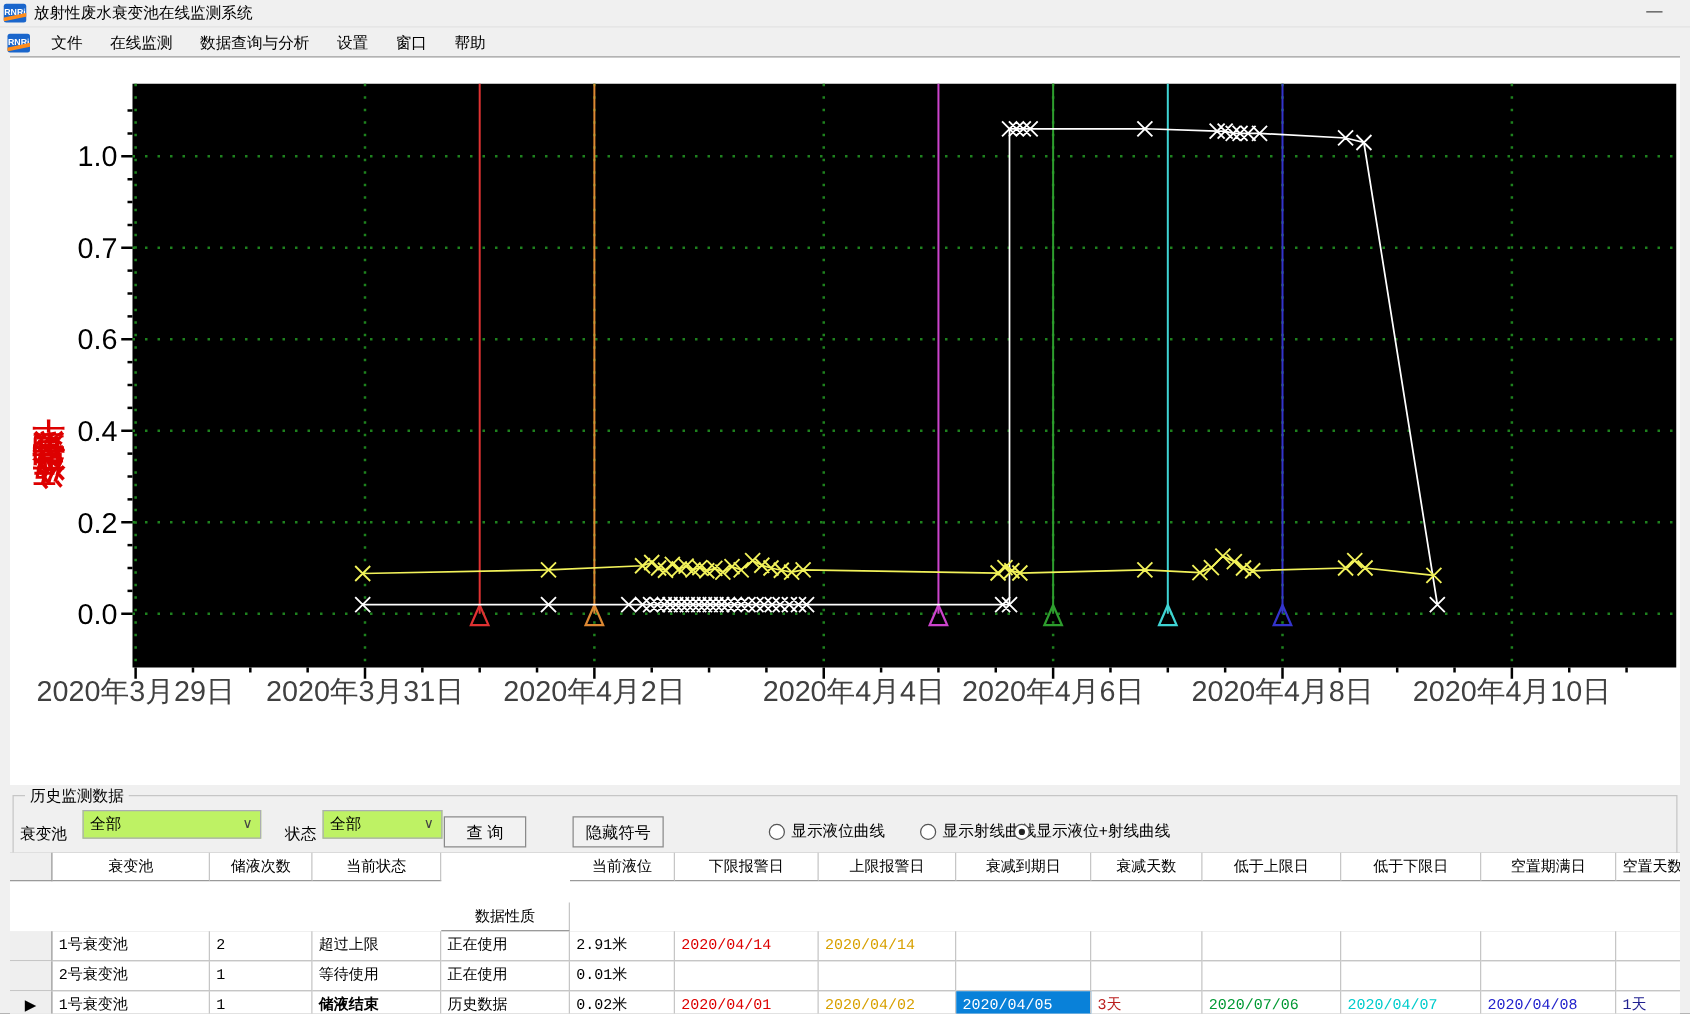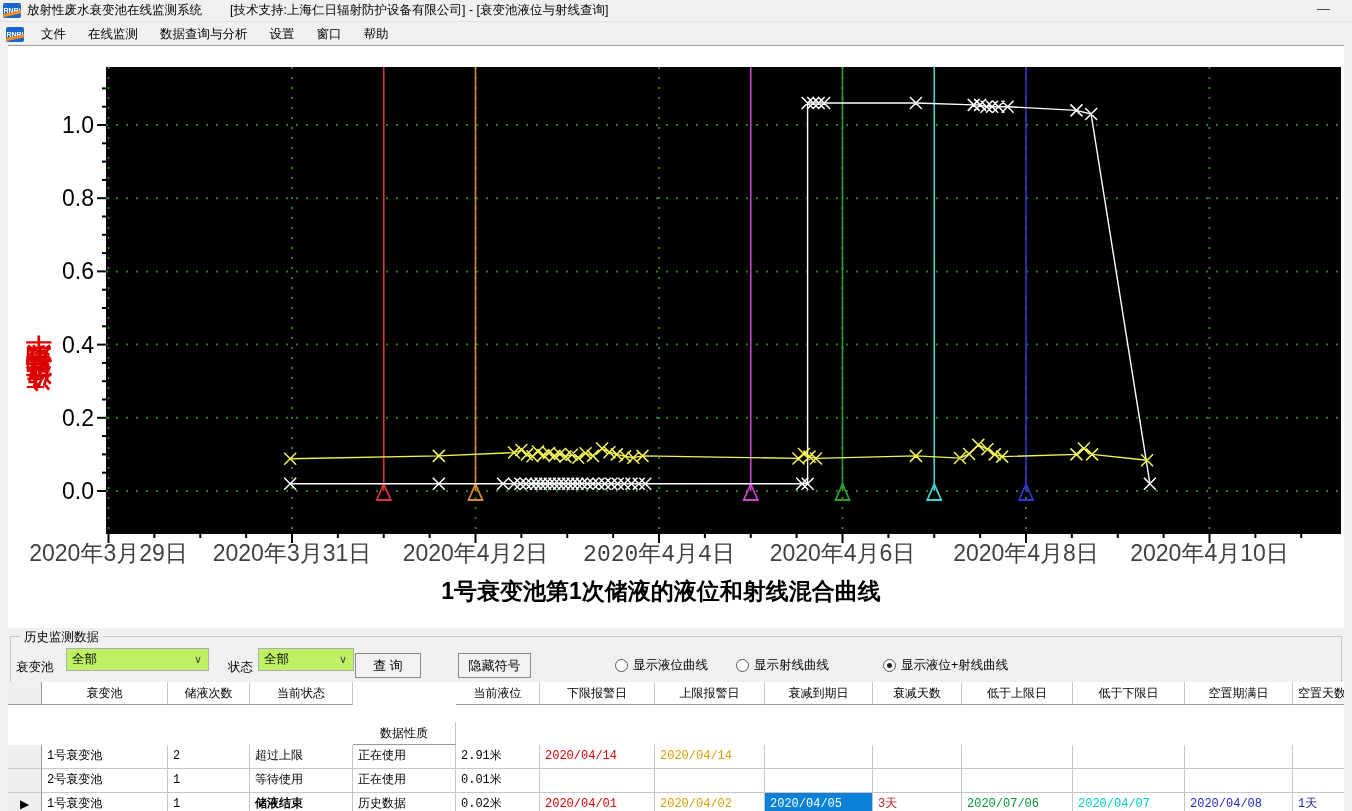--- a/index.html
+++ b/index.html
@@ -69,21 +69,20 @@
   .grid-cell.rowhdr { background:#efefef; text-align:center; padding-left:0;
     font-family:"Liberation Sans",sans-serif; border-right:1px solid #9a9a9a; }
   .grid-cell.sel { background:#0981d9; color:#fff; }
 </style>
 </head>
 <body>
 
 <div class="titlebar">
   <div class="logo">RNRi</div>
   <span class="t1">放射性废水衰变池在线监测系统</span>
-  <span class="t2">[技术支持:上海仁日辐射防护设备有限公司] - [衰变池液位与射线查询]</span>
   <span class="min-glyph">—</span>
 </div>
 
 <div class="menubar">
   <div class="logo">RNRi</div>
   <div id="menu-items" style="display:flex">
       <div class="menu-item">文件</div>
       <div class="menu-item">在线监测</div>
       <div class="menu-item">数据查询与分析</div>
       <div class="menu-item">设置</div>
@@ -173,34 +172,33 @@
       <polyline points="282.2,437.7 430.8,437.7 495.0,437.7 506.0,437.7 512.5,437.7 518.0,437.7 523.5,437.7 528.1,437.7 532.6,437.7 537.2,437.7 541.8,437.7 546.4,437.7 551.0,437.7 555.6,437.7 560.2,437.7 564.8,437.7 569.3,437.7 573.9,437.7 579.4,437.7 584.9,437.7 590.4,437.7 596.9,437.7 603.3,437.7 609.7,437.7 616.1,437.7 623.5,437.7 630.8,437.7 637.2,437.7 794.1,437.7 799.6,437.7 799.6,57.0 805.1,57.0 810.6,57.0 816.1,57.0 907.9,57.0 965.7,58.9 972.1,58.9 978.5,60.7 984.1,60.7 990.5,60.7 999.7,60.7 1068.5,64.4 1083.1,68.0 1141.9,437.7" fill="none" stroke="#ffffff" stroke-width="1.4"></polyline>
       <path d="M 276.16499999999996 431.68 L 288.16499999999996 443.68 M 276.16499999999996 443.68 L 288.16499999999996 431.68 M 424.8 431.68 L 436.8 443.68 M 424.8 443.68 L 436.8 431.68 M 489.025 431.68 L 501.025 443.68 M 489.025 443.68 L 501.025 431.68 M 500.03499999999997 431.68 L 512.035 443.68 M 500.03499999999997 443.68 L 512.035 431.68 M 506.4575 431.68 L 518.4575 443.68 M 506.4575 443.68 L 518.4575 431.68 M 511.9625 431.68 L 523.9625 443.68 M 511.9625 443.68 L 523.9625 431.68 M 517.4675 431.68 L 529.4675 443.68 M 517.4675 443.68 L 529.4675 431.68 M 522.0550000000001 431.68 L 534.0550000000001 443.68 M 522.0550000000001 443.68 L 534.0550000000001 431.68 M 526.6424999999999 431.68 L 538.6424999999999 443.68 M 526.6424999999999 443.68 L 538.6424999999999 431.68 M 531.23 431.68 L 543.23 443.68 M 531.23 443.68 L 543.23 431.68 M 535.8174999999999 431.68 L 547.8174999999999 443.68 M 535.8174999999999 443.68 L 547.8174999999999 431.68 M 540.405 431.68 L 552.405 443.68 M 540.405 443.68 L 552.405 431.68 M 544.9925000000001 431.68 L 556.9925000000001 443.68 M 544.9925000000001 443.68 L 556.9925000000001 431.68 M 549.5799999999999 431.68 L 561.5799999999999 443.68 M 549.5799999999999 443.68 L 561.5799999999999 431.68 M 554.1675 431.68 L 566.1675 443.68 M 554.1675 443.68 L 566.1675 431.68 M 558.7549999999999 431.68 L 570.7549999999999 443.68 M 558.7549999999999 443.68 L 570.7549999999999 431.68 M 563.3425 431.68 L 575.3425 443.68 M 563.3425 443.68 L 575.3425 431.68 M 567.9300000000001 431.68 L 579.9300000000001 443.68 M 567.9300000000001 443.68 L 579.9300000000001 431.68 M 573.435 431.68 L 585.435 443.68 M 573.435 443.68 L 585.435 431.68 M 578.94 431.68 L 590.94 443.68 M 578.94 443.68 L 590.94 431.68 M 584.4449999999999 431.68 L 596.4449999999999 443.68 M 584.4449999999999 443.68 L 596.4449999999999 431.68 M 590.8675000000001 431.68 L 602.8675000000001 443.68 M 590.8675000000001 443.68 L 602.8675000000001 431.68 M 597.29 431.68 L 609.29 443.68 M 597.29 443.68 L 609.29 431.68 M 603.7125 431.68 L 615.7125 443.68 M 603.7125 443.68 L 615.7125 431.68 M 610.135 431.68 L 622.135 443.68 M 610.135 443.68 L 622.135 431.68 M 617.475 431.68 L 629.475 443.68 M 617.475 443.68 L 629.475 431.68 M 624.815 431.68 L 636.815 443.68 M 624.815 443.68 L 636.815 431.68 M 631.2375 431.68 L 643.2375 443.68 M 631.2375 443.68 L 643.2375 431.68 M 788.13 431.68 L 800.13 443.68 M 788.13 443.68 L 800.13 431.68 M 793.635 431.68 L 805.635 443.68 M 793.635 443.68 L 805.635 431.68 M 793.635 51.039999999999964 L 805.635 63.039999999999964 M 793.635 63.039999999999964 L 805.635 51.039999999999964 M 799.14 51.039999999999964 L 811.14 63.039999999999964 M 799.14 63.039999999999964 L 811.14 51.039999999999964 M 804.645 51.039999999999964 L 816.645 63.039999999999964 M 804.645 63.039999999999964 L 816.645 51.039999999999964 M 810.15 51.039999999999964 L 822.15 63.039999999999964 M 810.15 63.039999999999964 L 822.15 51.039999999999964 M 901.9000000000001 51.039999999999964 L 913.9000000000001 63.039999999999964 M 901.9000000000001 63.039999999999964 L 913.9000000000001 51.039999999999964 M 959.7025 52.870000000000005 L 971.7025 64.87 M 959.7025 64.87 L 971.7025 52.870000000000005 M 966.125 52.870000000000005 L 978.125 64.87 M 966.125 64.87 L 978.125 52.870000000000005 M 972.5475 54.69999999999999 L 984.5475 66.69999999999999 M 972.5475 66.69999999999999 L 984.5475 54.69999999999999 M 978.0525000000001 54.69999999999999 L 990.0525000000001 66.69999999999999 M 978.0525000000001 66.69999999999999 L 990.0525000000001 54.69999999999999 M 984.4749999999999 54.69999999999999 L 996.4749999999999 66.69999999999999 M 984.4749999999999 66.69999999999999 L 996.4749999999999 54.69999999999999 M 993.6500000000001 54.69999999999999 L 1005.6500000000001 66.69999999999999 M 993.6500000000001 66.69999999999999 L 1005.6500000000001 54.69999999999999 M 1062.4625 58.360000000000014 L 1074.4625 70.36000000000001 M 1062.4625 70.36000000000001 L 1074.4625 58.360000000000014 M 1077.1425 62.01999999999998 L 1089.1425 74.01999999999998 M 1077.1425 74.01999999999998 L 1089.1425 62.01999999999998 M 1135.8625 431.68 L 1147.8625 443.68 M 1135.8625 443.68 L 1147.8625 431.68 " stroke="#ffffff" stroke-width="1.5" fill="none"></path>
       <polyline points="282.2,412.8 430.8,409.9 506.0,406.6 513.4,404.0 518.9,408.4 524.4,410.2 529.9,405.5 535.4,409.1 540.9,406.9 546.4,409.9 551.9,408.0 557.4,410.6 563.8,408.8 570.3,411.7 577.6,407.3 584.9,409.9 594.1,402.5 601.5,406.2 608.8,408.4 617.1,410.2 625.3,411.7 634.5,409.9 790.5,412.4 796.0,408.0 801.5,410.6 807.9,412.4 907.9,409.9 951.9,412.1 961.1,408.0 970.3,398.9 979.5,403.3 986.8,408.4 994.1,410.6 1068.5,408.4 1075.8,402.5 1084.1,408.4 1139.1,414.3" fill="none" stroke="#f2f25a" stroke-width="1.4"></polyline>
       <path d="M 276.16499999999996 406.79200000000003 L 288.16499999999996 418.79200000000003 M 276.16499999999996 418.79200000000003 L 288.16499999999996 406.79200000000003 M 424.8 403.864 L 436.8 415.864 M 424.8 415.864 L 436.8 403.864 M 500.03499999999997 400.57 L 512.035 412.57 M 500.03499999999997 412.57 L 512.035 400.57 M 507.375 398.008 L 519.375 410.008 M 507.375 410.008 L 519.375 398.008 M 512.8799999999999 402.4 L 524.8799999999999 414.4 M 512.8799999999999 414.4 L 524.8799999999999 402.4 M 518.385 404.23 L 530.385 416.23 M 518.385 416.23 L 530.385 404.23 M 523.89 399.472 L 535.89 411.472 M 523.89 411.472 L 535.89 399.472 M 529.395 403.132 L 541.395 415.132 M 529.395 415.132 L 541.395 403.132 M 534.9 400.936 L 546.9 412.936 M 534.9 412.936 L 546.9 400.936 M 540.405 403.864 L 552.405 415.864 M 540.405 415.864 L 552.405 403.864 M 545.91 402.034 L 557.91 414.034 M 545.91 414.034 L 557.91 402.034 M 551.415 404.596 L 563.415 416.596 M 551.415 416.596 L 563.415 404.596 M 557.8375 402.766 L 569.8375 414.766 M 557.8375 414.766 L 569.8375 402.766 M 564.26 405.694 L 576.26 417.694 M 564.26 417.694 L 576.26 405.694 M 571.6 401.302 L 583.6 413.302 M 571.6 413.302 L 583.6 401.302 M 578.94 403.864 L 590.94 415.864 M 578.94 415.864 L 590.94 403.864 M 588.115 396.544 L 600.115 408.544 M 588.115 408.544 L 600.115 396.544 M 595.4549999999999 400.204 L 607.4549999999999 412.204 M 595.4549999999999 412.204 L 607.4549999999999 400.204 M 602.7950000000001 402.4 L 614.7950000000001 414.4 M 602.7950000000001 414.4 L 614.7950000000001 402.4 M 611.0525 404.23 L 623.0525 416.23 M 611.0525 416.23 L 623.0525 404.23 M 619.31 405.694 L 631.31 417.694 M 619.31 417.694 L 631.31 405.694 M 628.485 403.864 L 640.485 415.864 M 628.485 415.864 L 640.485 403.864 M 784.4599999999999 406.426 L 796.4599999999999 418.426 M 784.4599999999999 418.426 L 796.4599999999999 406.426 M 789.965 402.034 L 801.965 414.034 M 789.965 414.034 L 801.965 402.034 M 795.47 404.596 L 807.47 416.596 M 795.47 416.596 L 807.47 404.596 M 801.8925 406.426 L 813.8925 418.426 M 801.8925 418.426 L 813.8925 406.426 M 901.9000000000001 403.864 L 913.9000000000001 415.864 M 901.9000000000001 415.864 L 913.9000000000001 403.864 M 945.9399999999999 406.06 L 957.9399999999999 418.06 M 945.9399999999999 418.06 L 957.9399999999999 406.06 M 955.1150000000001 402.034 L 967.1150000000001 414.034 M 955.1150000000001 414.034 L 967.1150000000001 402.034 M 964.2900000000001 392.884 L 976.2900000000001 404.884 M 964.2900000000001 404.884 L 976.2900000000001 392.884 M 973.465 397.276 L 985.465 409.276 M 973.465 409.276 L 985.465 397.276 M 980.8050000000001 402.4 L 992.8050000000001 414.4 M 980.8050000000001 414.4 L 992.8050000000001 402.4 M 988.145 404.596 L 1000.145 416.596 M 988.145 416.596 L 1000.145 404.596 M 1062.4625 402.4 L 1074.4625 414.4 M 1062.4625 414.4 L 1074.4625 402.4 M 1069.8025000000002 396.544 L 1081.8025000000002 408.544 M 1069.8025000000002 408.544 L 1081.8025000000002 396.544 M 1078.06 402.4 L 1090.06 414.4 M 1078.06 414.4 L 1090.06 402.4 M 1133.1100000000001 408.256 L 1145.1100000000001 420.256 M 1133.1100000000001 420.256 L 1145.1100000000001 408.256 " stroke="#f2f25a" stroke-width="1.5" fill="none"></path>
     </svg>
   <div id="ytick-layer">
       <div class="ytick" style="top: 431px;">0.0</div>
       <div class="ytick" style="top: 357.8px;">0.2</div>
       <div class="ytick" style="top: 284.6px;">0.4</div>
       <div class="ytick" style="top: 211.4px;">0.6</div>
-      <div class="ytick" style="top: 138.2px;">0.8</div>
+      <div class="ytick" style="top: 138.2px;">0.7</div>
       <div class="ytick" style="top: 65px;">1.0</div>
     </div>
   <div id="xtick-layer">
       <div class="xtick" style="left: 100.5px;">2020年3月29日</div>
       <div class="xtick" style="left: 284px;">2020年3月31日</div>
       <div class="xtick" style="left: 467.5px;">2020年4月2日</div>
-      <div class="xtick" style="left: 651px; font-family: Liberation Mono, monospace;">2020年4月4日</div>
+      <div class="xtick" style="left: 675px;">2020年4月4日</div>
       <div class="xtick" style="left: 834.5px;">2020年4月6日</div>
       <div class="xtick" style="left: 1018px;">2020年4月8日</div>
       <div class="xtick" style="left: 1201.5px;">2020年4月10日</div>
     </div>
   <div class="yaxis-title">液位或剂量率</div>
-  <div class="chart-title">1号衰变池第1次储液的液位和射线混合曲线</div>
 </div>
 
 <div class="bottom-panel">
   <div class="group-box"></div>
   <div class="group-title">历史监测数据</div>
 
   <span class="ctl-label" style="left:8px">衰变池</span>
   <div class="combo" style="left:58px; width:143px">
     <span>全部</span>
     <span class="chev">∨</span>
@@ -214,21 +212,21 @@
   <button class="btn" style="left:450px; width:73px">隐藏符号</button>
   <div id="radio-group">
       <div class="radio" style="left: 607px;">
         <span class="circ"></span>
         <span>显示液位曲线</span>
       </div>
       <div class="radio" style="left: 728px;">
         <span class="circ"></span>
         <span>显示射线曲线</span>
       </div>
-      <div class="radio checked" style="left: 875px; justify-content: flex-end;">
+      <div class="radio checked" style="left: 803px; justify-content: flex-end;">
         <span class="circ"></span>
         <span>显示液位+射线曲线</span>
       </div>
     </div>
 
   <div class="grid" id="data-grid">
       <div class="grid-row head">
         <div class="grid-cell rowhdr" style="width: 34px;"></div>
         <div class="grid-cell" style="width: 126px;">衰变池</div>
         <div class="grid-cell" style="width: 82px;">储液次数</div>

